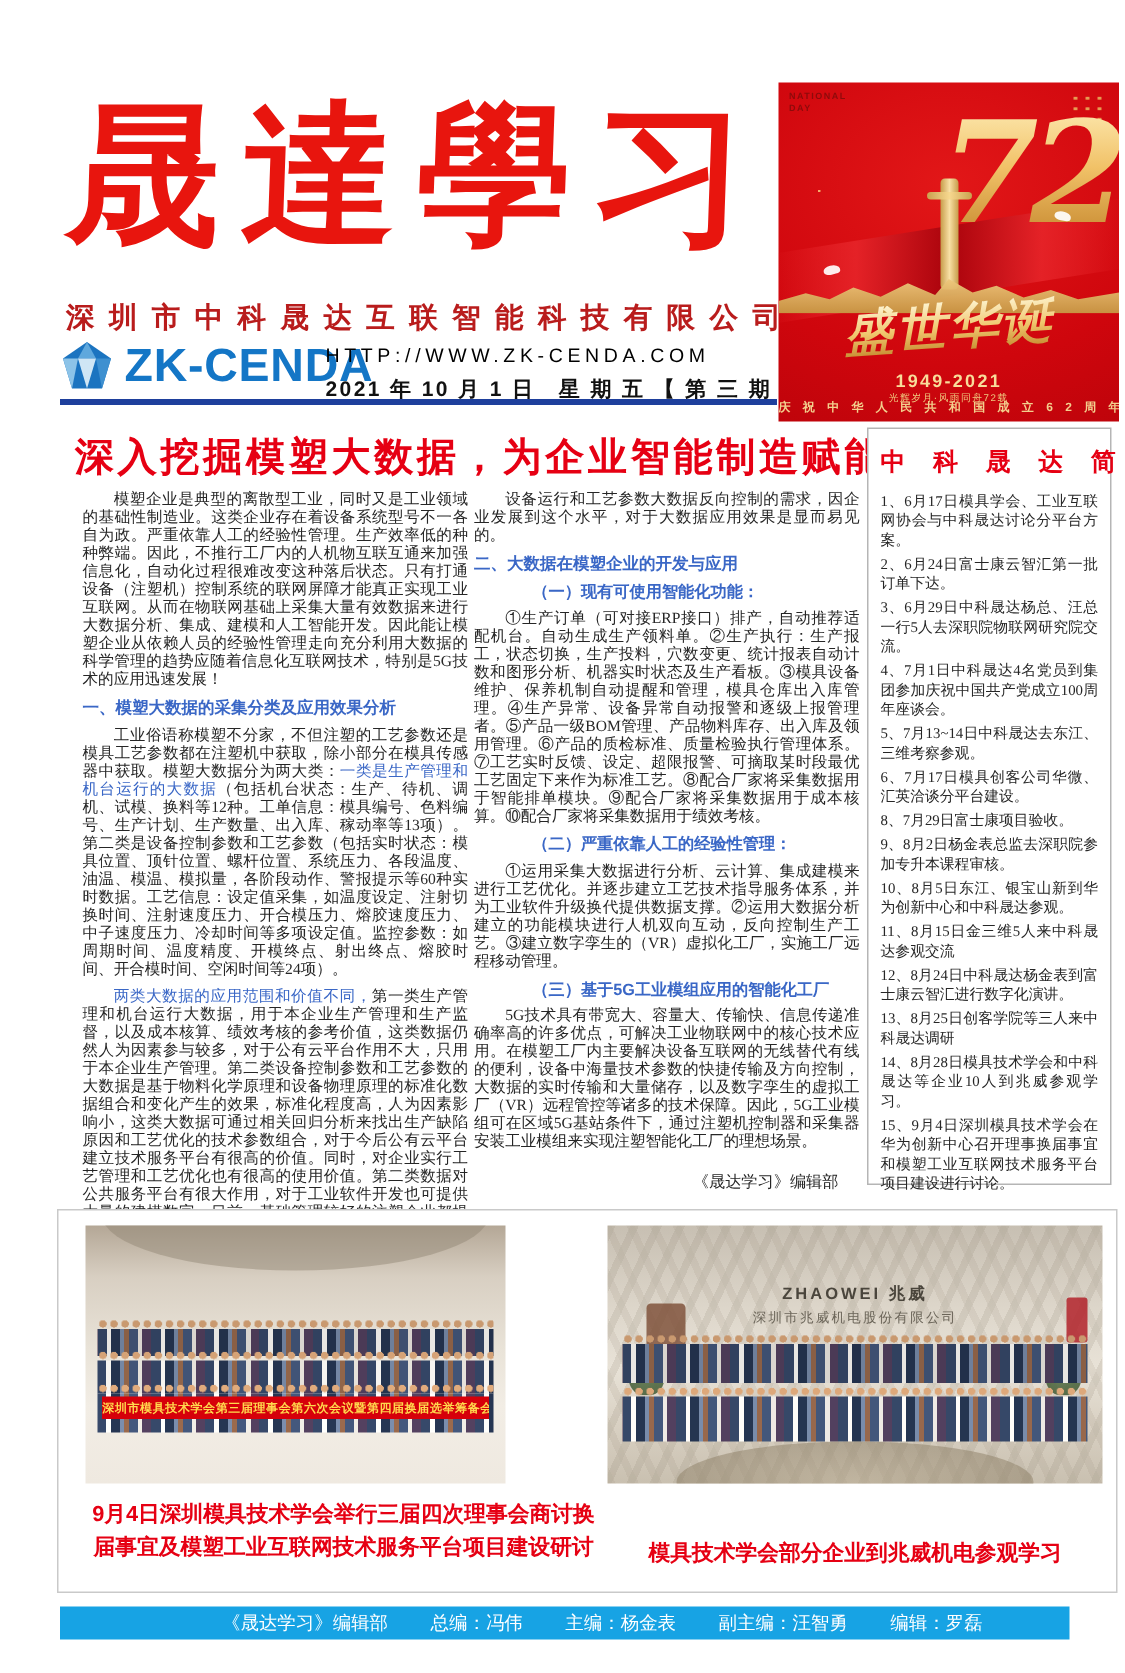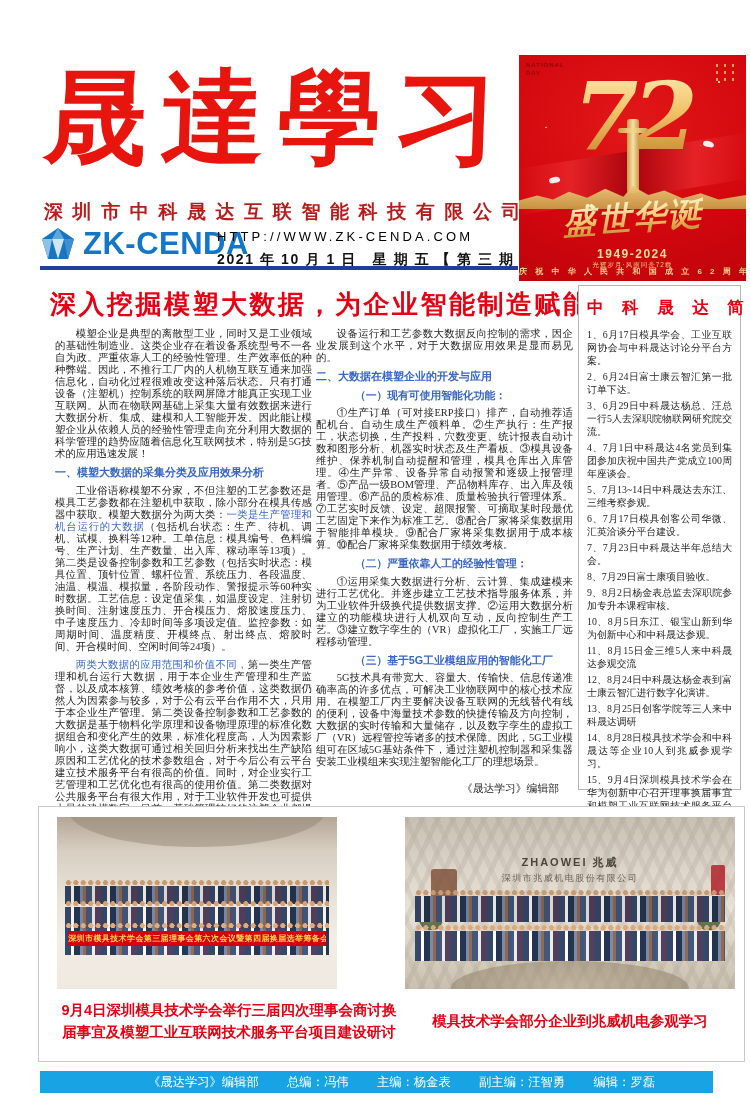--- a/index.html
+++ b/index.html
@@ -27,21 +27,21 @@
       radial-gradient(circle 2px at 88% 12%, rgba(252,214,126,.95) 50%, transparent 55%),
       radial-gradient(circle 1.5px at 12% 32%, rgba(252,214,126,.8) 50%, transparent 60%),
       radial-gradient(circle 1.5px at 80% 40%, rgba(252,214,126,.7) 50%, transparent 60%),
       radial-gradient(140% 110% at 50% 30%, #e21718 0%, #cf060d 48%, #ad0108 100%);}
   .poster-national{position:absolute;left:7px;top:7px;width:40px;font-family:"Liberation Sans",sans-serif;
     font-size:6px;line-height:1.3;color:#8d0b0b;font-weight:bold;letter-spacing:1px;}
   .poster-dots{position:absolute;right:7px;top:7px;width:26px;height:20px;
     background-image:radial-gradient(circle 1.3px,#e9b95f 90%,transparent);background-size:8px 7px;opacity:.85;}
   .poster-ribbon{position:absolute;left:-25px;right:-25px;top:96px;height:46px;opacity:.8;transform:rotate(-9deg);
     background:linear-gradient(100deg,transparent 8%,#e8272c 28%,#9e000a 50%,#e8272c 72%,transparent 92%);}
-  .poster-72{position:absolute;left:0;right:0;top:14px;text-align:center;font-family:"DejaVu Serif",serif;
+  .poster-72{position:absolute;left:0;right:0;top:14px;text-align:right;font-family:"DejaVu Serif",serif;
     font-size:94px;font-weight:bold;font-style:italic;line-height:1;letter-spacing:-6px;
     background:linear-gradient(180deg,#fdeab2 0%,#f1c268 45%,#c4852c 100%);
     -webkit-background-clip:text;background-clip:text;color:transparent;
     text-shadow:0 0 0 transparent;}
   .poster-pillar{position:absolute;left:50%;top:64px;width:12px;height:74px;transform:translateX(-50%);
     background:linear-gradient(90deg,#c79c4a,#f8e0a5,#c79c4a);border-radius:3px;}
   .poster-pillar::after{content:"";position:absolute;left:-9px;top:9px;width:30px;height:5px;border-radius:3px;
     background:linear-gradient(90deg,#caa14e,#f6d88f,#caa14e);}
   .poster-mountain{position:absolute;left:0;right:0;top:126px;height:28px;opacity:.95;
     background:linear-gradient(180deg,#f6d289,#c79843);
@@ -115,21 +115,21 @@
   .medallion{position:absolute;left:14%;right:14%;bottom:-26px;height:54px;border-radius:50%;
     background:radial-gradient(ellipse at center,#b7a98f 0%,#8d7f66 70%,transparent 100%);opacity:.5;}
   .plant{position:absolute;width:24px;height:30px;border-radius:50% 50% 40% 40%;
     background:radial-gradient(circle at 50% 35%,#5d7a4a,#3c5530);opacity:.85;}
   .plant.p1{left:14px;top:48%;} .plant.p2{right:14px;top:48%;}
   .artifact{position:absolute;left:26px;top:30%;width:26px;height:34px;background:#7a4b33;border-radius:3px;opacity:.8;}
   .redsign{position:absolute;right:10px;top:28%;width:14px;height:30px;background:#b3232b;border-radius:2px;opacity:.85;}
   .cap{position:absolute;color:#e60013;font-family:"Liberation Sans",sans-serif;font-weight:bold;
     text-align:center;font-size:14.5px;line-height:1.55;}
   .cap-left{left:20px;top:192px;width:340px;}
-  .cap-right{left:366px;top:203px;width:330px;}
+  .cap-right{left:366px;top:218px;width:330px;}
 
   
   .footer{position:absolute;left:40px;top:1071px;width:673px;height:22px;background:#17a3e4;
     display:flex;align-items:center;justify-content:space-between;box-sizing:border-box;
     padding:0 58px 0 108px;color:#fff;font-family:"Liberation Sans",sans-serif;font-size:12.3px;white-space:nowrap;}
 </style>
 </head>
 <body>
 
 <div class="page">
@@ -157,21 +157,21 @@
   <div class="poster">
     <div class="poster-national">NATIONAL DAY</div>
     <div class="poster-dots"></div>
     <div class="poster-ribbon"></div>
     <div class="poster-72">72</div>
     <div class="poster-pillar"></div>
     <div class="poster-mountain"></div>
     <span class="dove d1"></span>
     <span class="dove d2"></span>
     <div class="poster-slogan">盛世华诞</div>
-    <div class="poster-years">1949-2024</div>
+    <div class="poster-years">1949-2021</div>
     <div class="poster-subline">光辉岁月·风雨同舟72载</div>
     <div class="poster-bottom">庆 祝 中 华 人 民 共 和 国 成 立 6 2 周 年</div>
   </div>
 
   <div class="article-title">深入挖掘模塑大数据，为企业智能制造赋能</div>
 
   <div class="col col1">
     <p>模塑企业是典型的离散型工业，同时又是工业领域的基础性制造业。这类企业存在着设备系统型号不一各自为政。严重依靠人工的经验性管理。生产效率低的种种弊端。因此，不推行工厂内的人机物互联互通来加强信息化，自动化过程很难改变这种落后状态。只有打通设备（注塑机）控制系统的联网屏障才能真正实现工业互联网。从而在物联网基础上采集大量有效数据来进行大数据分析、集成、建模和人工智能开发。因此能让模塑企业从依赖人员的经验性管理走向充分利用大数据的科学管理的趋势应随着信息化互联网技术，特别是5G技术的应用迅速发展！</p>
     <div class="h-blue">一、模塑大数据的采集分类及应用效果分析</div>
     <p><span>工业俗语称模塑不分家，不但注塑的工艺参数还是模具工艺参数都在注塑机中获取，除小部分在模具传感器中获取。模塑大数据分为两大类：</span><span class="blue-inline">一类是生产管理和机台运行的大数据</span><span>（包括机台状态：生产、待机、调机、试模、换料等12种。工单信息：模具编号、色料编号、生产计划、生产数量、出入库、稼动率等13项）。第二类是设备控制参数和工艺参数（包括实时状态：模具位置、顶针位置、螺杆位置、系统压力、各段温度、油温、模温、模拟量，各阶段动作、警报提示等60种实时数据。工艺信息：设定值采集，如温度设定、注射切换时间、注射速度压力、开合模压力、熔胶速度压力、中子速度压力、冷却时间等多项设定值。监控参数：如周期时间、温度精度、开模终点、射出终点、熔胶时间、开合模时间、空闲时间等24项）。</span></p>
@@ -191,21 +191,20 @@
   </div>
 
   <div class="sidebar">
     <div class="sidebar-title">中 科 晟 达 简 讯</div>
     <div class="brief">1、6月17日模具学会、工业互联网协会与中科晟达讨论分平台方案。</div>
     <div class="brief">2、6月24日富士康云智汇第一批订单下达。</div>
     <div class="brief">3、6月29日中科晟达杨总、汪总一行5人去深职院物联网研究院交流。</div>
     <div class="brief">4、7月1日中科晟达4名党员到集团参加庆祝中国共产党成立100周年座谈会。</div>
     <div class="brief">5、7月13~14日中科晟达去东江、三维考察参观。</div>
     <div class="brief">6、7月17日模具创客公司华微、汇英洽谈分平台建设。</div>
-    <div class="brief">7、7月23日中科晟达半年总结大会。</div>
     <div class="brief">8、7月29日富士康项目验收。</div>
     <div class="brief">9、8月2日杨金表总监去深职院参加专升本课程审核。</div>
     <div class="brief">10、8月5日东江、银宝山新到华为创新中心和中科晟达参观。</div>
     <div class="brief">11、8月15日金三维5人来中科晟达参观交流</div>
     <div class="brief">12、8月24日中科晟达杨金表到富士康云智汇进行数字化演讲。</div>
     <div class="brief">13、8月25日创客学院等三人来中科晟达调研</div>
     <div class="brief">14、8月28日模具技术学会和中科晟达等企业10人到兆威参观学习。</div>
     <div class="brief">15、9月4日深圳模具技术学会在华为创新中心召开理事换届事宜和模塑工业互联网技术服务平台项目建设进行讨论。</div>
   </div>
 

